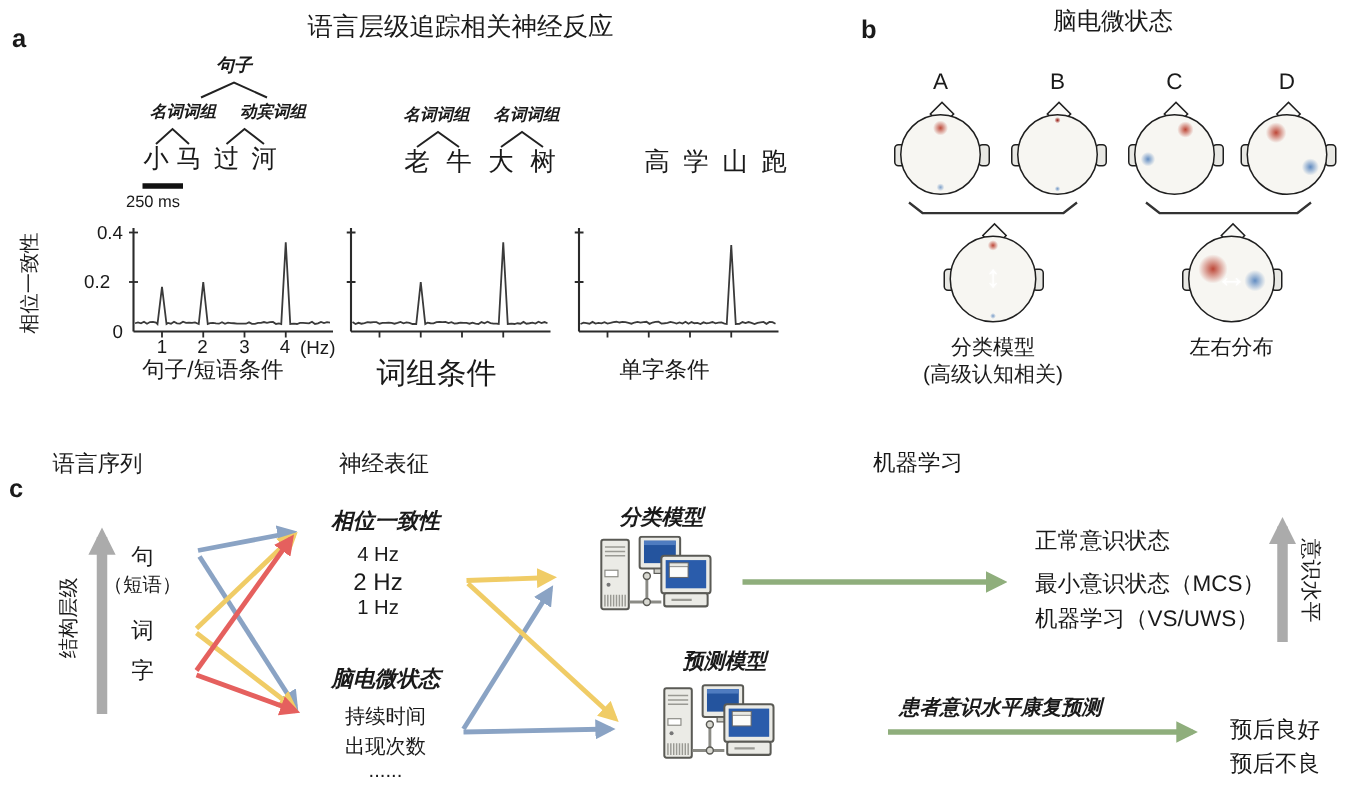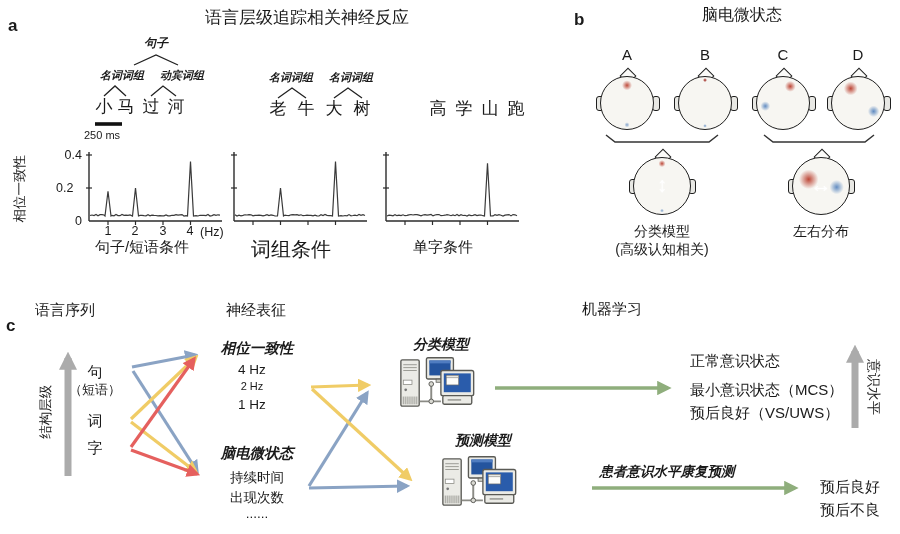--- a/index.html
+++ b/index.html
@@ -259,41 +259,41 @@
 
   <div class="t rot-ccw c" style="left:1px;top:404px;width:90px;font-size:13.5px">结构层级</div>
 
   <span class="t c" style="left:65px;top:363px;width:60px;font-size:15px">句</span>
   <span class="t c" style="left:65px;top:383px;width:60px;font-size:13px">（短语）</span>
   <span class="t c" style="left:65px;top:412px;width:60px;font-size:15px">词</span>
   <span class="t c" style="left:65px;top:439px;width:60px;font-size:15px">字</span>
 
   <span class="t c bi" style="left:207px;top:340px;width:100px;font-size:14.5px">相位一致性</span>
   <span class="t c" style="left:222px;top:362px;width:60px;font-size:13.5px">4 Hz</span>
-  <span class="t c" style="left:222px;top:380px;width:60px;font-size:11px">2 Hz</span>
+  <span class="t c" style="left:222px;top:380px;width:60px;font-size:16px">2 Hz</span>
   <span class="t c" style="left:222px;top:397px;width:60px;font-size:13.5px">1 Hz</span>
 
   <span class="t c bi" style="left:207px;top:445px;width:100px;font-size:14.5px">脑电微状态</span>
   <span class="t c" style="left:224px;top:470px;width:66px;font-size:13.5px">持续时间</span>
   <span class="t c" style="left:224px;top:490px;width:66px;font-size:13.5px">出现次数</span>
   <span class="t c" style="left:224px;top:506px;width:66px;font-size:13.5px">......</span>
 
   <span class="t c bi" style="left:401px;top:336px;width:80px;font-size:14px">分类模型</span>
   <svg class="pcicon" style="left:399px;top:357px" width="78" height="54">
       <use href="#pc"></use>
     </svg>
   <span class="t c bi" style="left:443px;top:432px;width:80px;font-size:14px">预测模型</span>
   <svg class="pcicon" style="left:441px;top:456px" width="78" height="54">
       <use href="#pc"></use>
     </svg>
 
   <span class="t c bi" style="left:577px;top:464px;width:180px;font-size:13.5px">患者意识水平康复预测</span>
 
   <span class="t" style="left:690px;top:352px;font-size:15px">正常意识状态</span>
   <span class="t" style="left:690px;top:381px;font-size:15px">最小意识状态（MCS）</span>
-  <span class="t" style="left:690px;top:404px;font-size:15px">预后良好（VS/UWS）</span>
+  <span class="t" style="left:690px;top:404px;font-size:15px">机器学习（VS/UWS）</span>
 
   <div class="t rot-cw c" style="left:829px;top:379px;width:90px;font-size:14px">意识水平</div>
 
   <span class="t" style="left:820px;top:478px;font-size:15px">预后良好</span>
   <span class="t" style="left:820px;top:501px;font-size:15px">预后不良</span>
 
 </div>
 
 </body></html>

